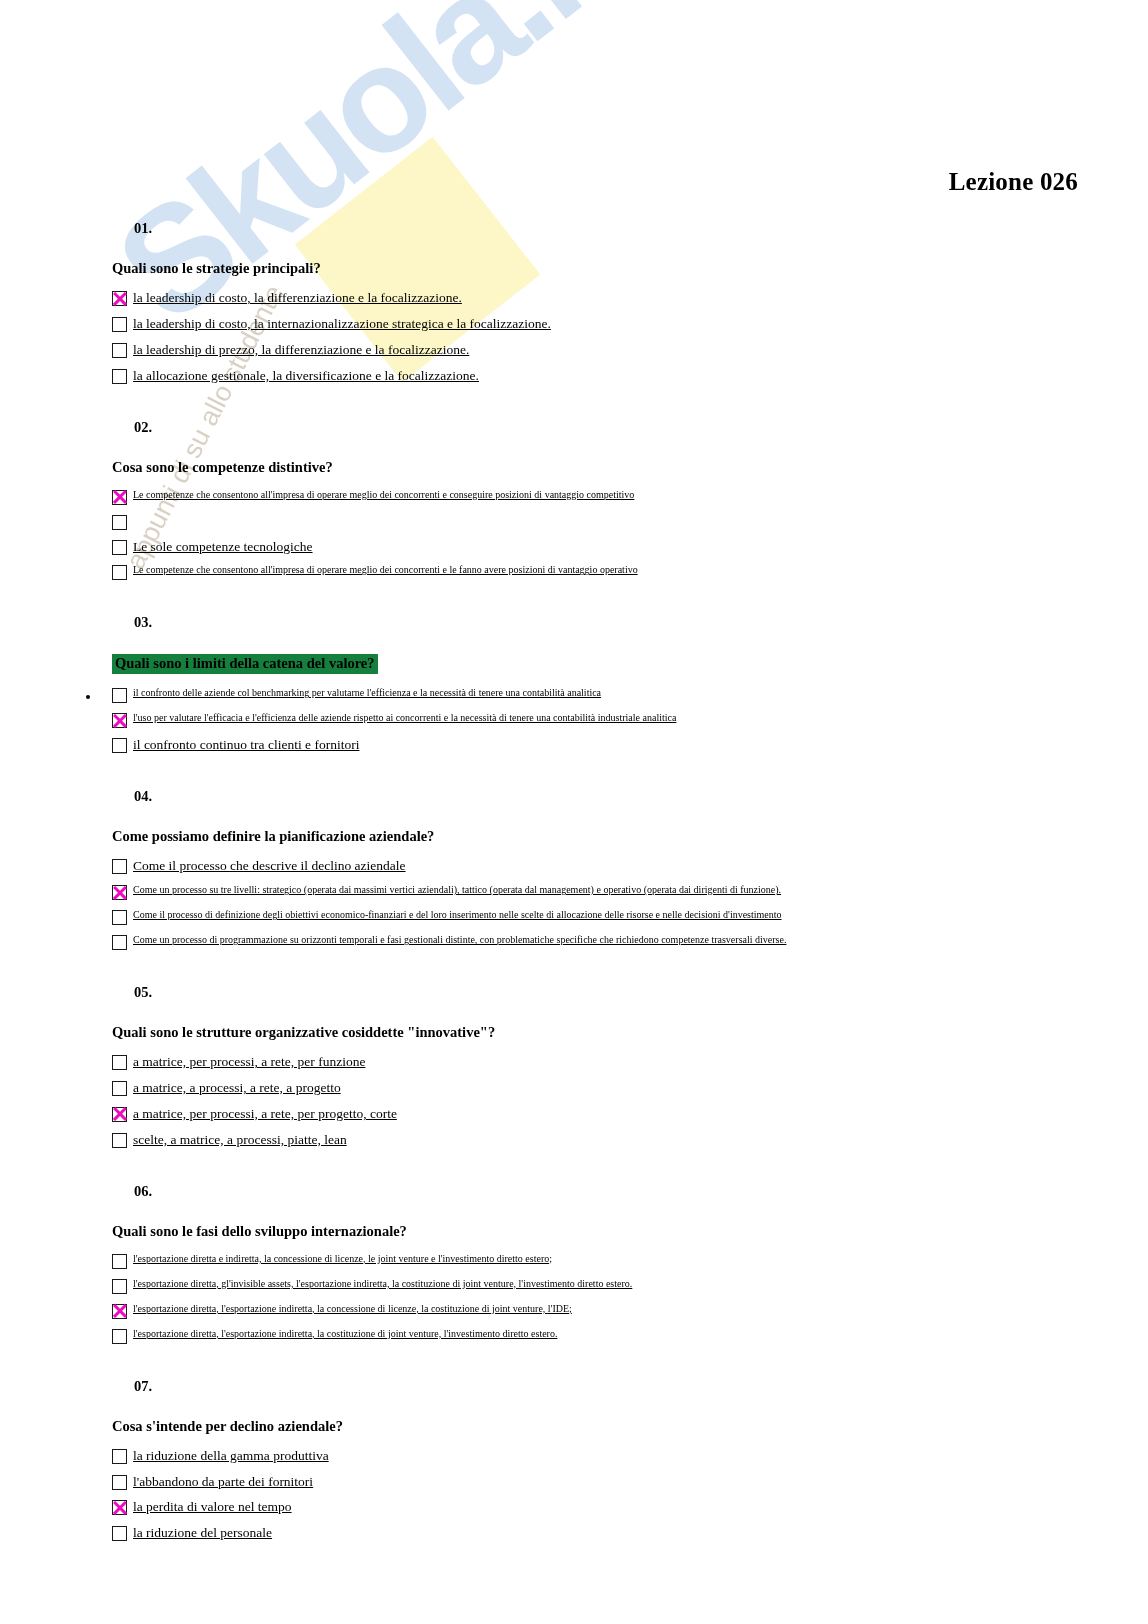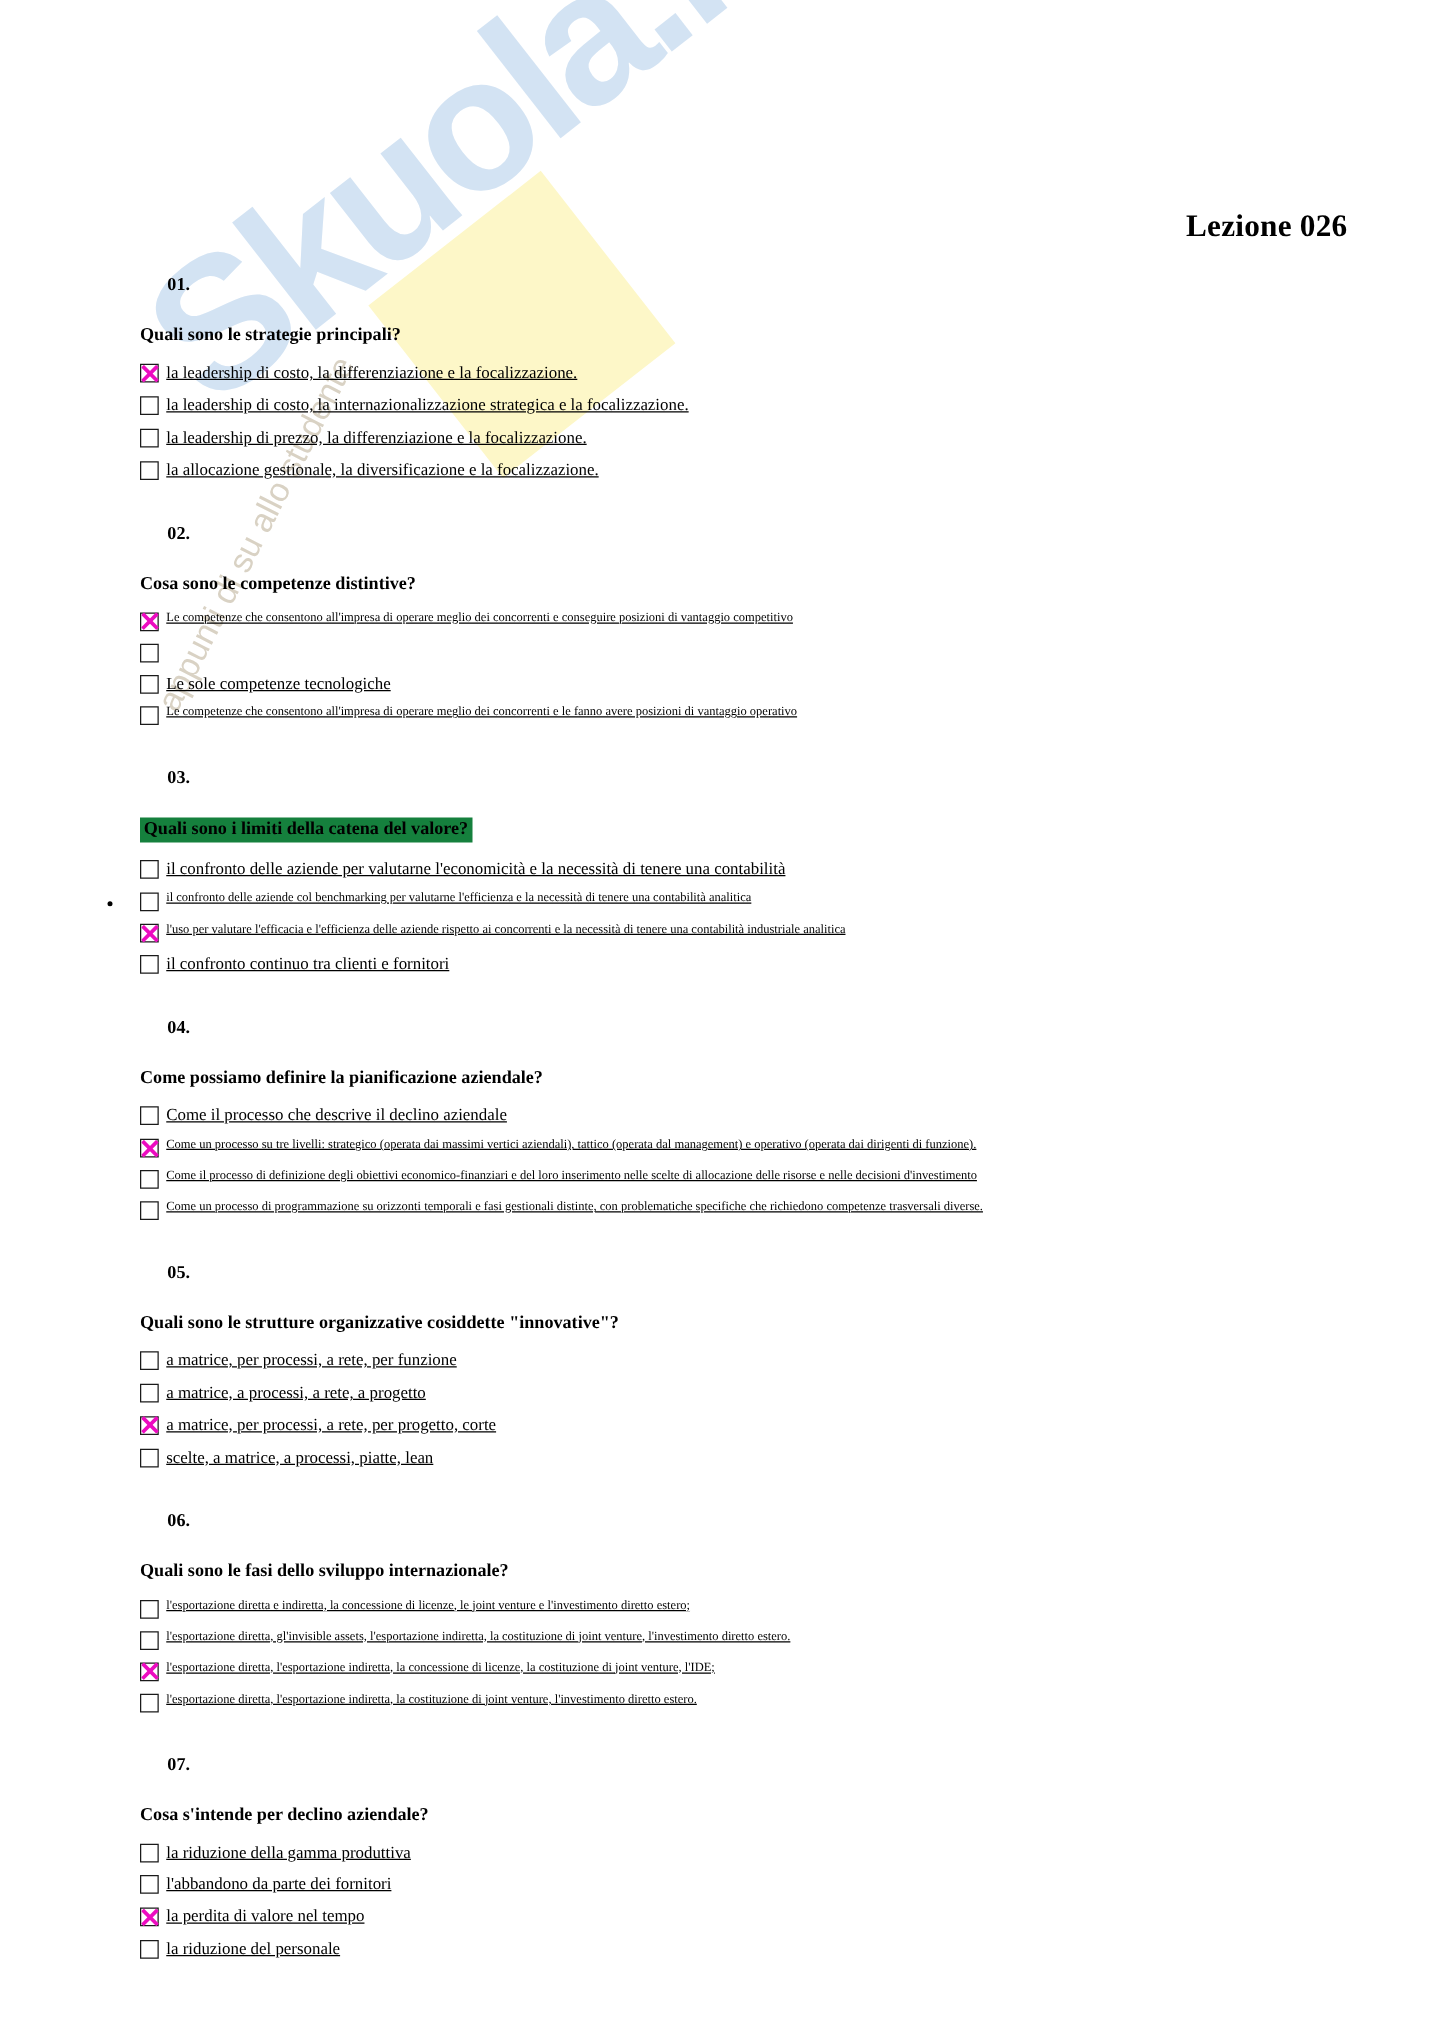--- a/index.html
+++ b/index.html
@@ -207,24 +207,20 @@
           <span class="opt-text small">Le competenze che consentono all'impresa di operare meglio dei concorrenti e le fanno avere posizioni di vantaggio operativo</span>
         </div>
         <div class="spacer-block"></div>
       </div>
       <div class="question-block">
         <div class="q-header highlight">
           <span class="q-number">03.</span>
           <span class="q-text">Quali sono i limiti della catena del valore?</span>
         </div>
         <div class="option-row">
-          <span class="checkbox"></span>
-          <span class="opt-text">il confronto delle aziende per valutarne l'economicità e la necessità di tenere una contabilità</span>
-        </div>
-        <div class="option-row">
           <span class="opt-bullet"></span>
           <span class="checkbox"></span>
           <span class="opt-text small">il confronto delle aziende col benchmarking per valutarne l'efficienza e la necessità di tenere una contabilità analitica</span>
         </div>
         <div class="option-row">
           <span class="checkbox checked"></span>
           <span class="opt-text small">l'uso per valutare l'efficacia e l'efficienza delle aziende rispetto ai concorrenti e la necessità di tenere una contabilità industriale analitica</span>
         </div>
         <div class="option-row">
           <span class="checkbox"></span>

